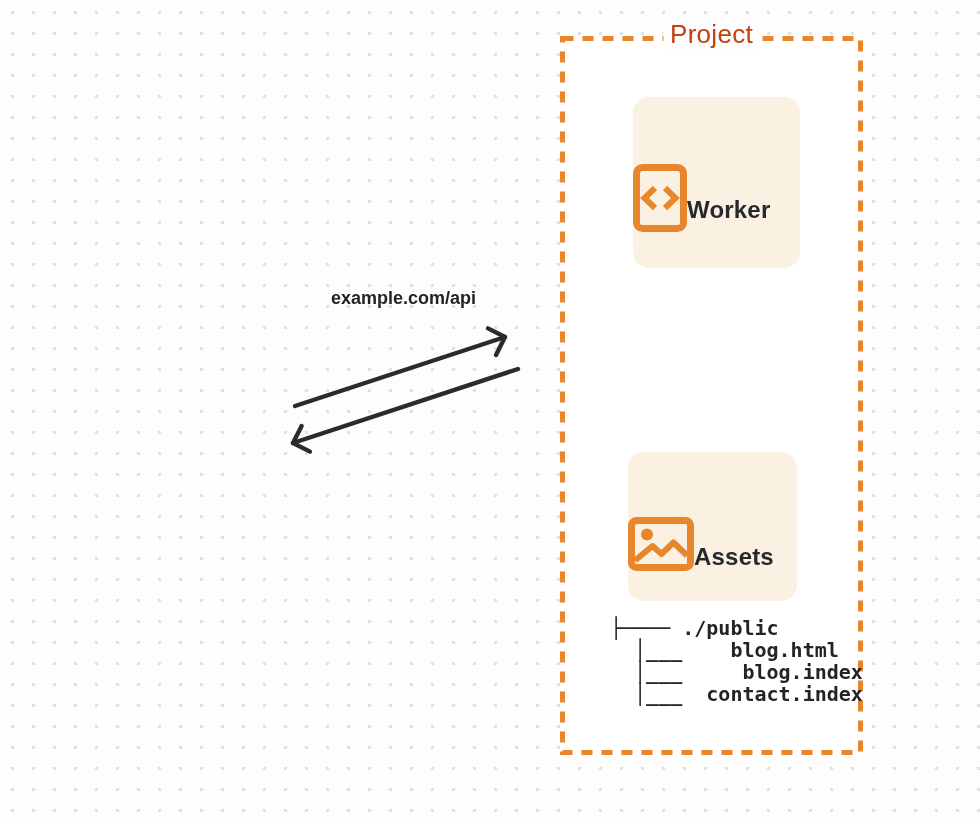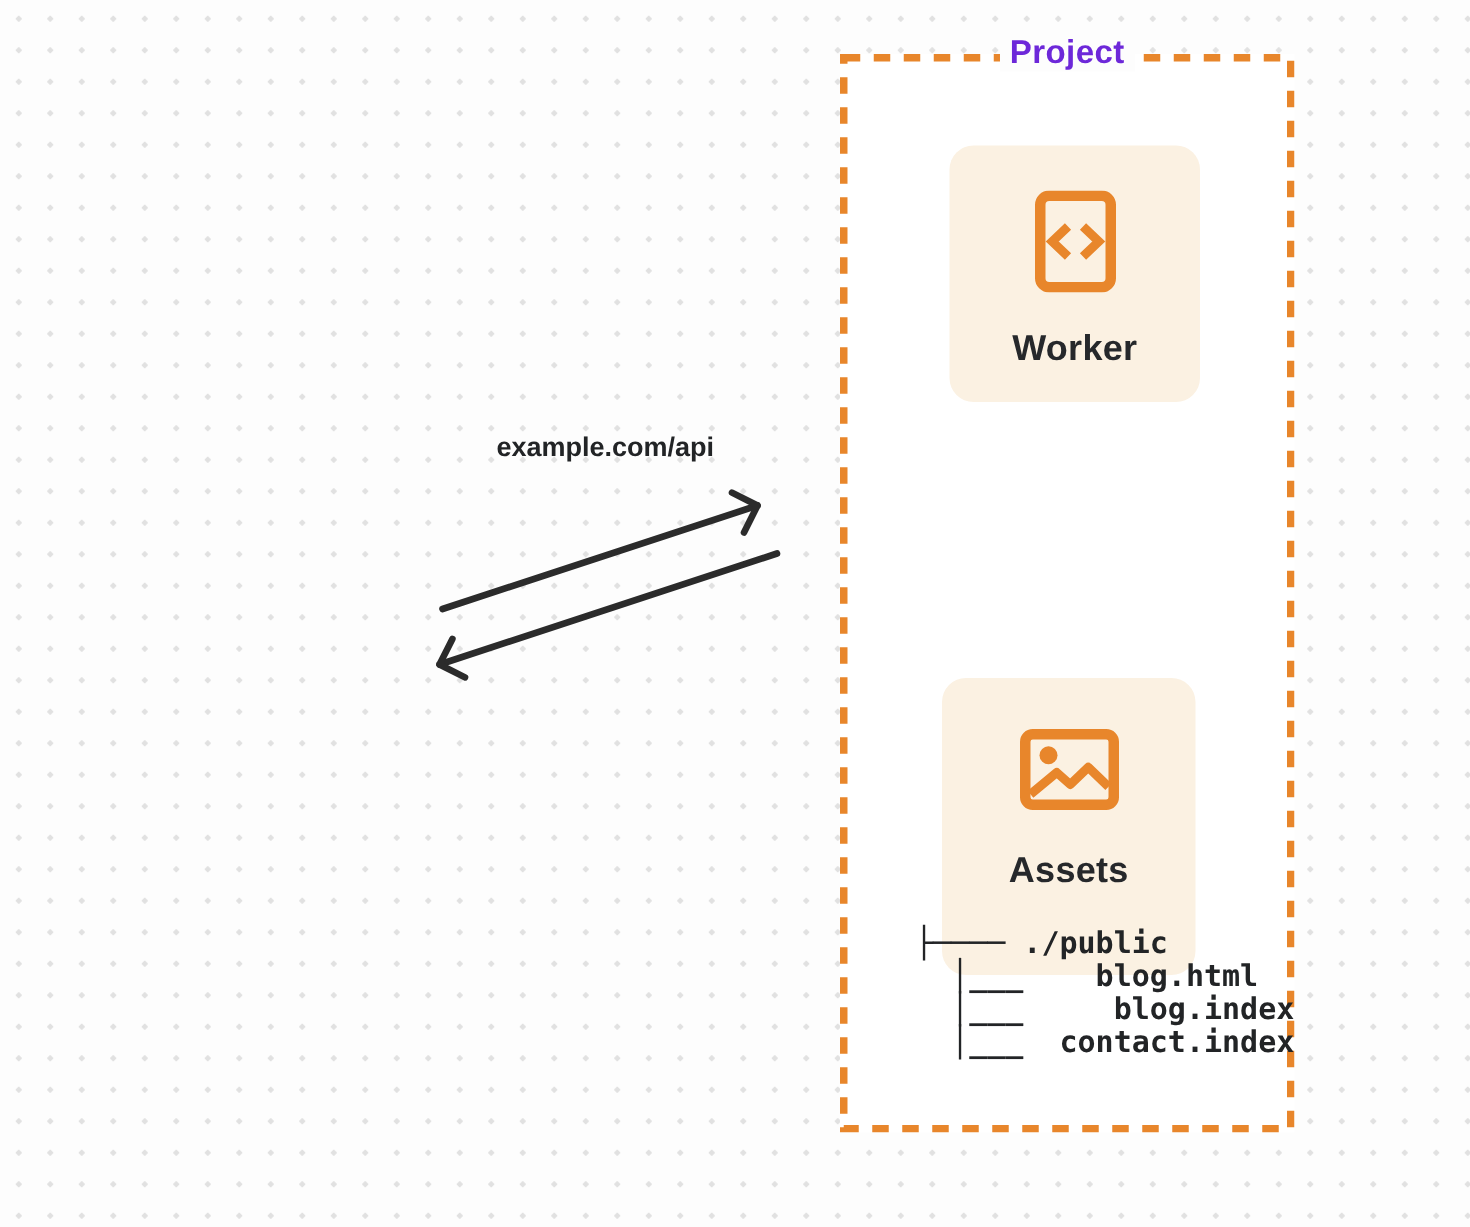--- a/index.html
+++ b/index.html
@@ -32,31 +32,31 @@
   .arrow-layer { position:absolute; left:0; top:0; width:980px; height:818px; pointer-events:none; }
 
   
   .project {
     position:absolute; left:560px; top:36px; width:303px; height:719px;
     background:#FFFFFF;
   }
   .project-border { position:absolute; left:0; top:0; width:100%; height:100%; }
   .project-label {
     position:absolute; top:0; left:50%; transform:translate(-50%,-55%);
-    font-size:22px; font-weight:700; color:#6d28d9;
+    font-size:26px; font-weight:400; color:#c2410c;
     background:#FDFDFD; padding:0 7px; letter-spacing:.3px; white-space:nowrap;
   }
 
   
   .subnode {
     position:absolute; background:#FBF1E2; border-radius:16px;
-    display:flex; flex-direction:column; align-items:center;
+    display:flex; flex-direction:row; align-items:center;
   }
   .subnode.worker { left:73px; top:61px; width:167px; height:171px; padding-top:30px; }
-  .subnode.assets { left:68px; top:416px; width:169px; height:198px; padding-top:34px; }
+  .subnode.assets { left:68px; top:416px; width:169px; height:149px; padding-top:34px; }
   .worker .node-title { margin-top:24px; }
   .assets .node-title { margin-top:27px; }
 
   
   .file-tree {
     position:absolute; left:50px; top:581px;
     font-family:"DejaVu Sans Mono", monospace;
     font-size:20px; line-height:22px; color:#222426; font-weight:700;
   }
   .file-tree .tree-line { white-space:pre; }

